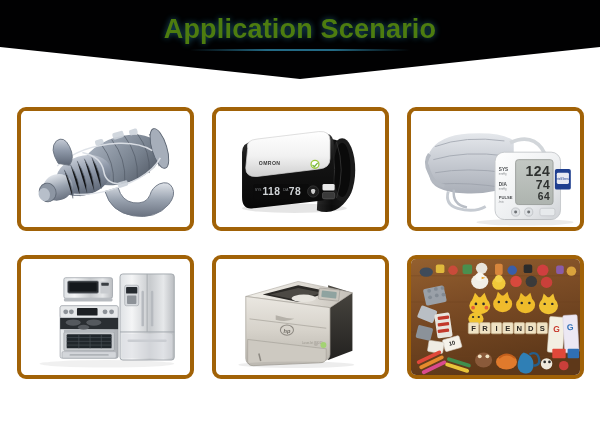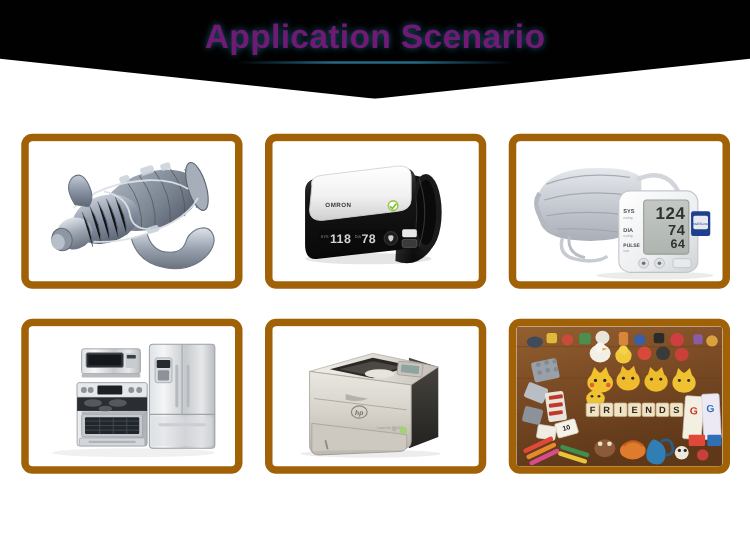--- a/index.html
+++ b/index.html
@@ -19,41 +19,41 @@
     position:absolute;left:0;top:0;width:600px;height:80px;
     background:#010102;
     -webkit-clip-path:polygon(0 0,600px 0,600px 47px,300px 79px,0 47px);
     clip-path:polygon(0 0,600px 0,600px 47px,300px 79px,0 47px);
   }
   .banner-title{
     position:absolute;left:0;top:14px;width:600px;
     text-align:center;
     font-size:27px;font-weight:bold;
     letter-spacing:.2px;
-    color:#701a75;
+    color:#4d7c0f;
     text-shadow:0 0 6px rgba(63,192,240,.45);
     white-space:nowrap;
   }
   .banner-underline{
     position:absolute;left:190px;top:49px;width:220px;height:2px;
     background:linear-gradient(90deg,rgba(63,192,240,0) 0%,rgba(63,192,240,.55) 35%,rgba(63,192,240,.55) 65%,rgba(63,192,240,0) 100%);
   }
 
   
   .grid{
     position:absolute;left:17px;top:107px;
     width:566px;height:272px;
     display:grid;
     grid-template-columns:177px 177px 177px;
     grid-template-rows:124px 124px;
     gap:24px 18px;
   }
   .card{
     position:relative;
-    border:6px solid #a16207;
+    border:4px solid #a16207;
     border-radius:9px;
     background:#ffffff;
     overflow:hidden;
     box-sizing:border-box;
   }
   .photo{position:absolute;left:0;top:0;width:100%;height:100%;}
   .photo svg{display:block;width:100%;height:100%;}
 </style>
 </head>
 <body>

